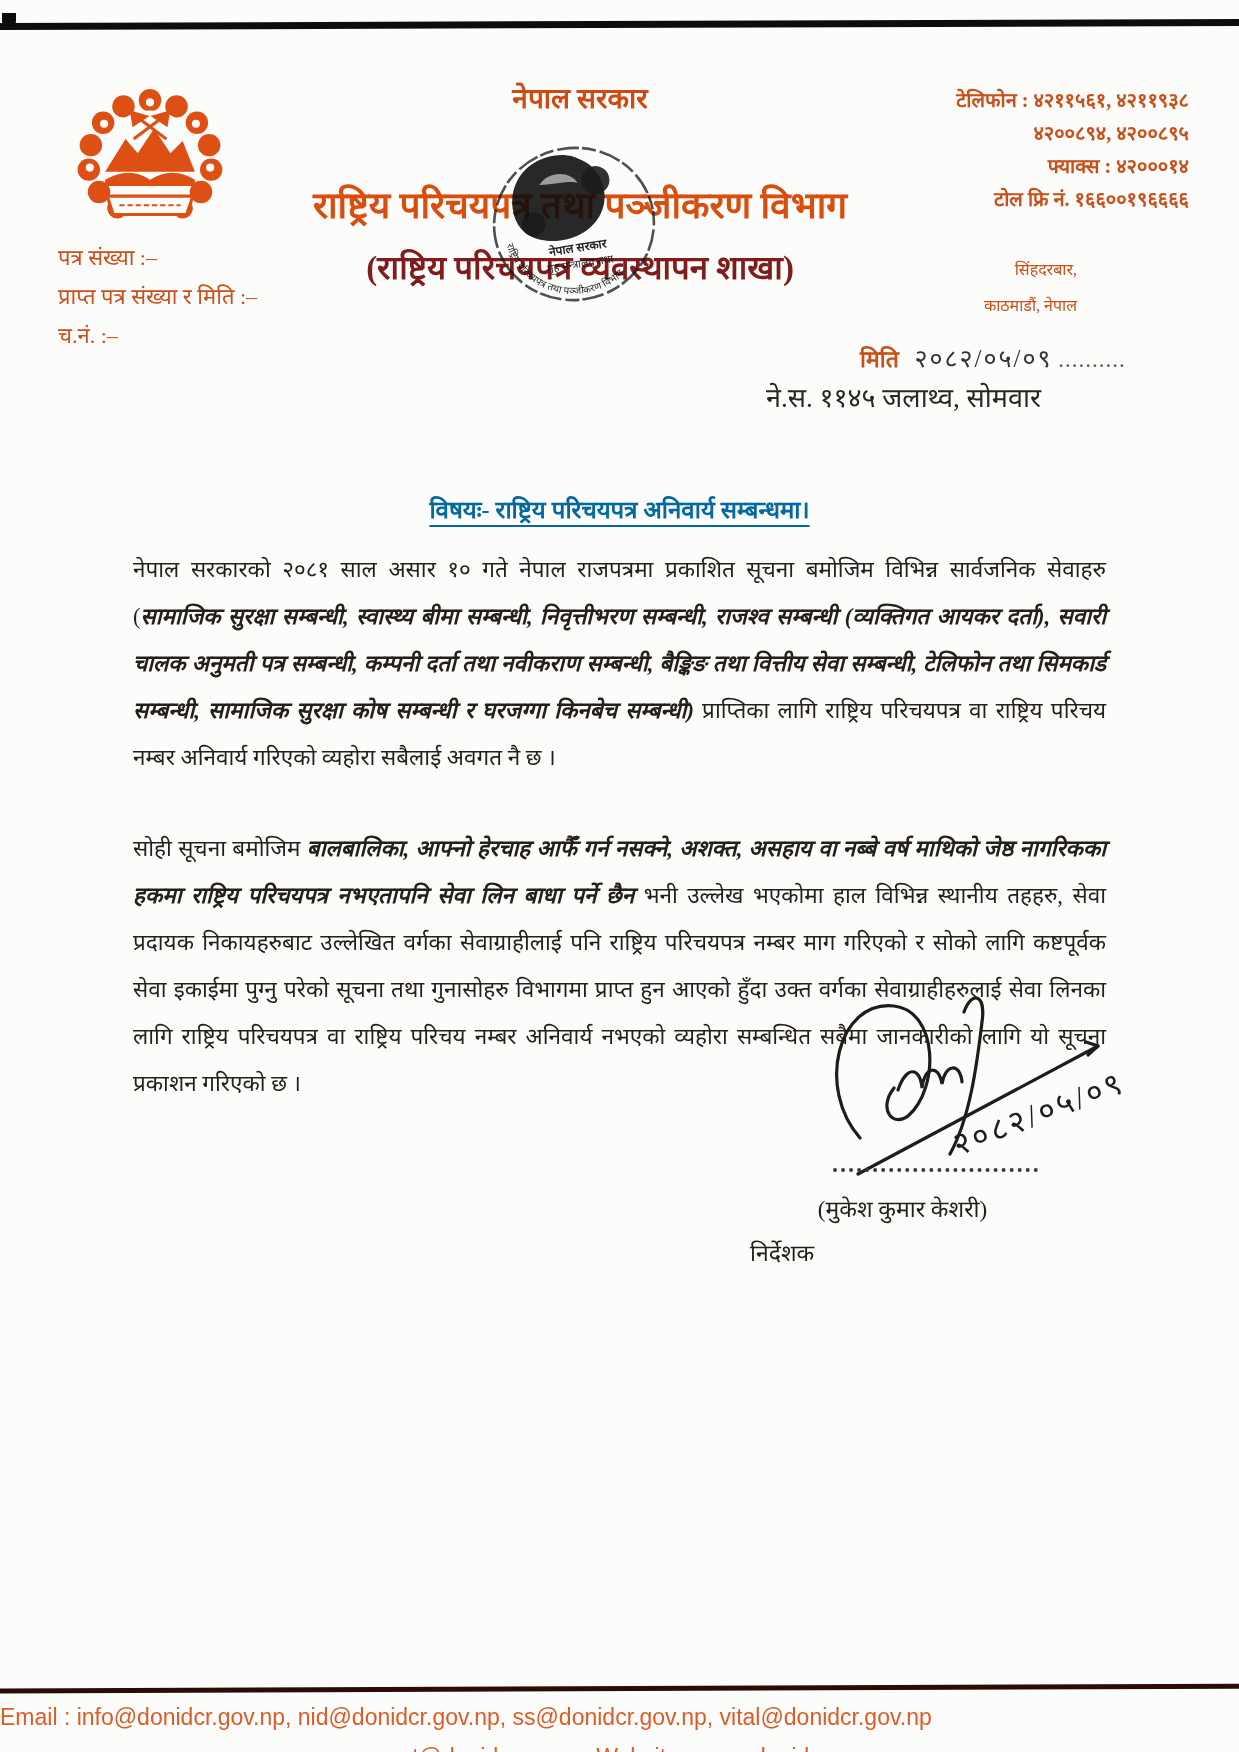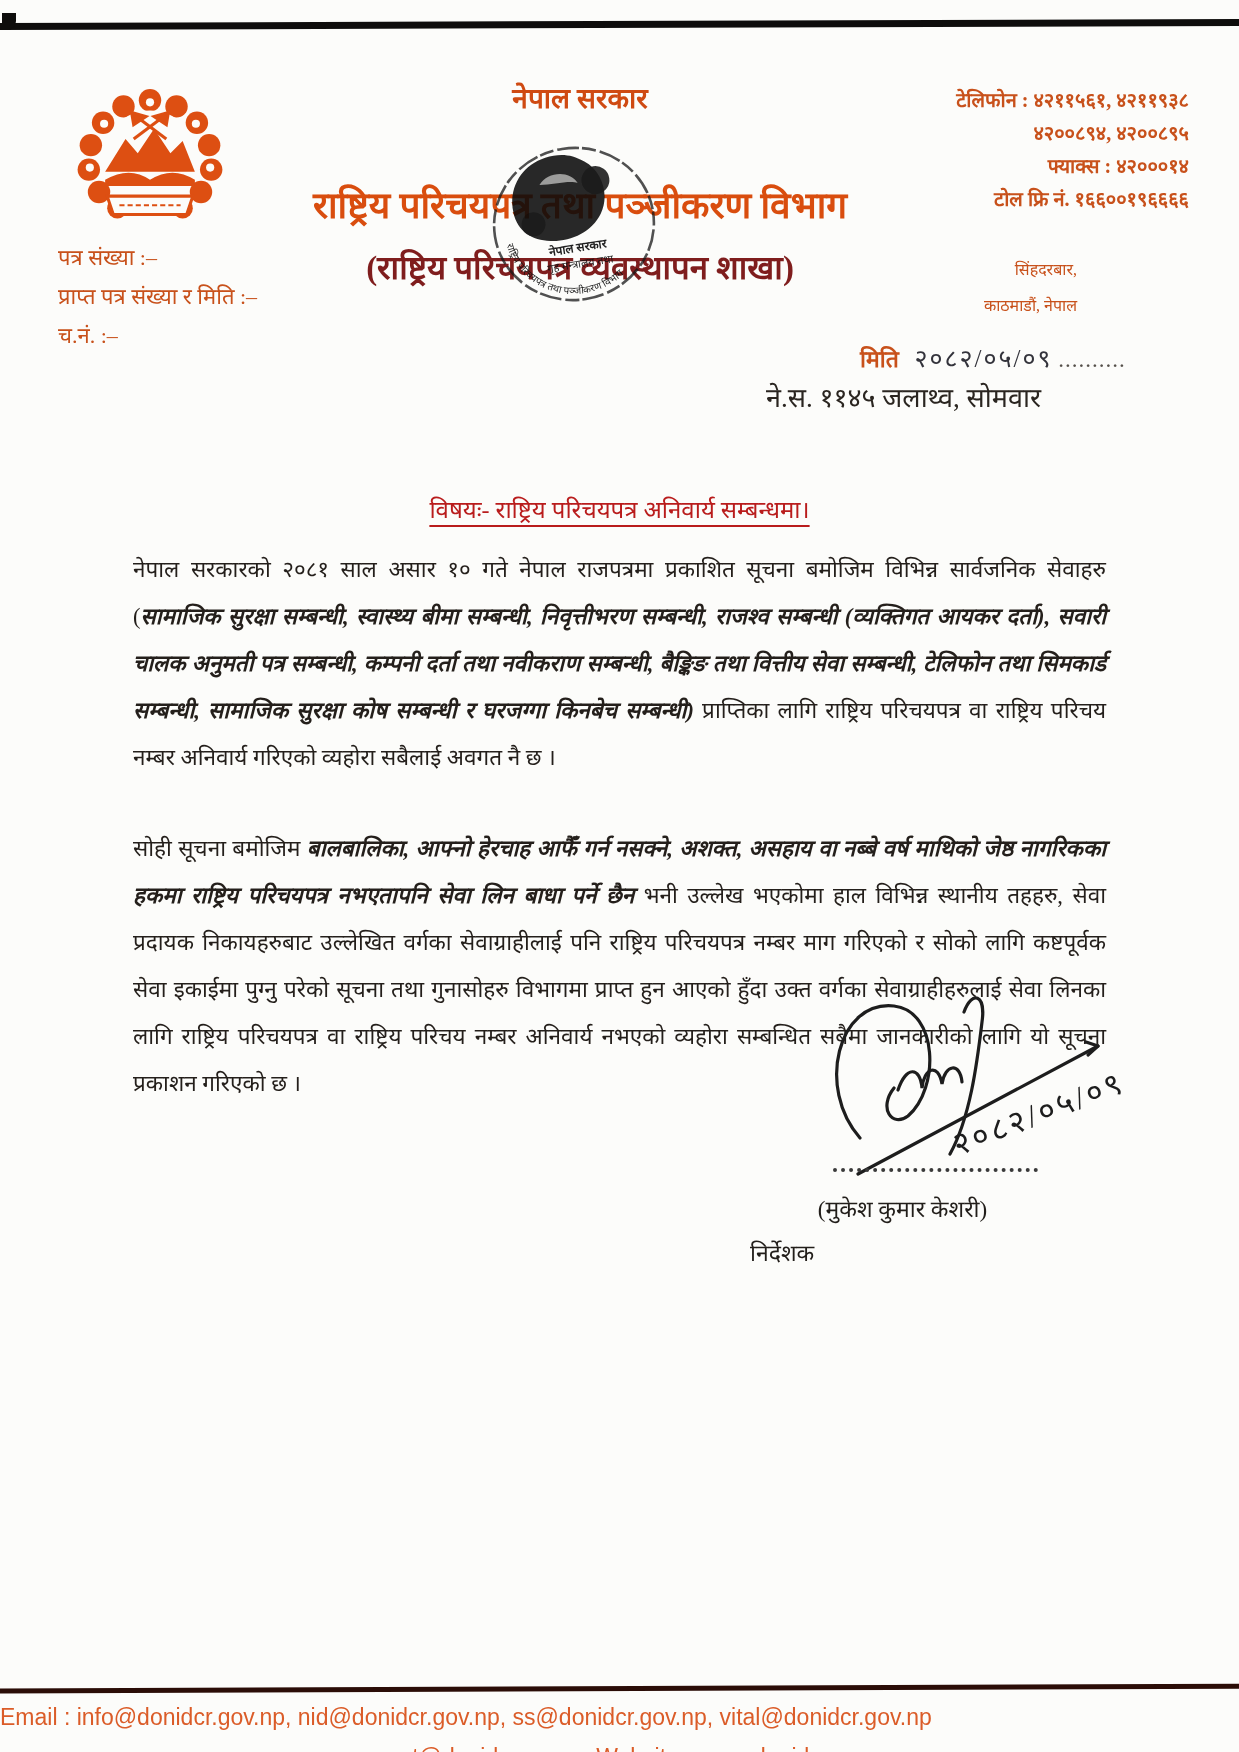--- a/index.html
+++ b/index.html
@@ -44,21 +44,21 @@
     font-size:16px;font-weight:normal;color:#c8511b;line-height:36px;
   }
   .dateline{position:absolute;left:860px;top:340px;font-size:23px;white-space:nowrap;}
   .date-label{color:#c8511b;font-weight:bold;margin-right:10px;}
   .date-value{color:#33333b;font-size:25px;letter-spacing:2px;}
   .date-dots{color:#55504a;letter-spacing:1px;}
   .ns-line{position:absolute;right:198px;top:378px;font-size:27px;color:#2a2520;}
   
   .subject{
     position:absolute;left:0;top:492px;width:1239px;text-align:center;
-    font-size:24px;font-weight:normal;color:#b91c1c;
+    font-size:24px;font-weight:bold;color:#0369a1;
   }
   .subject span{
     text-decoration:underline;text-underline-offset:7px;
     text-decoration-thickness:1.5px;
   }
   
   .body-text{position:absolute;left:133px;top:546px;width:973px;}
   .body-text p{
     margin:0 0 44px 0;
     font-size:22.5px;line-height:47px;text-align:justify;color:#241f1b;

